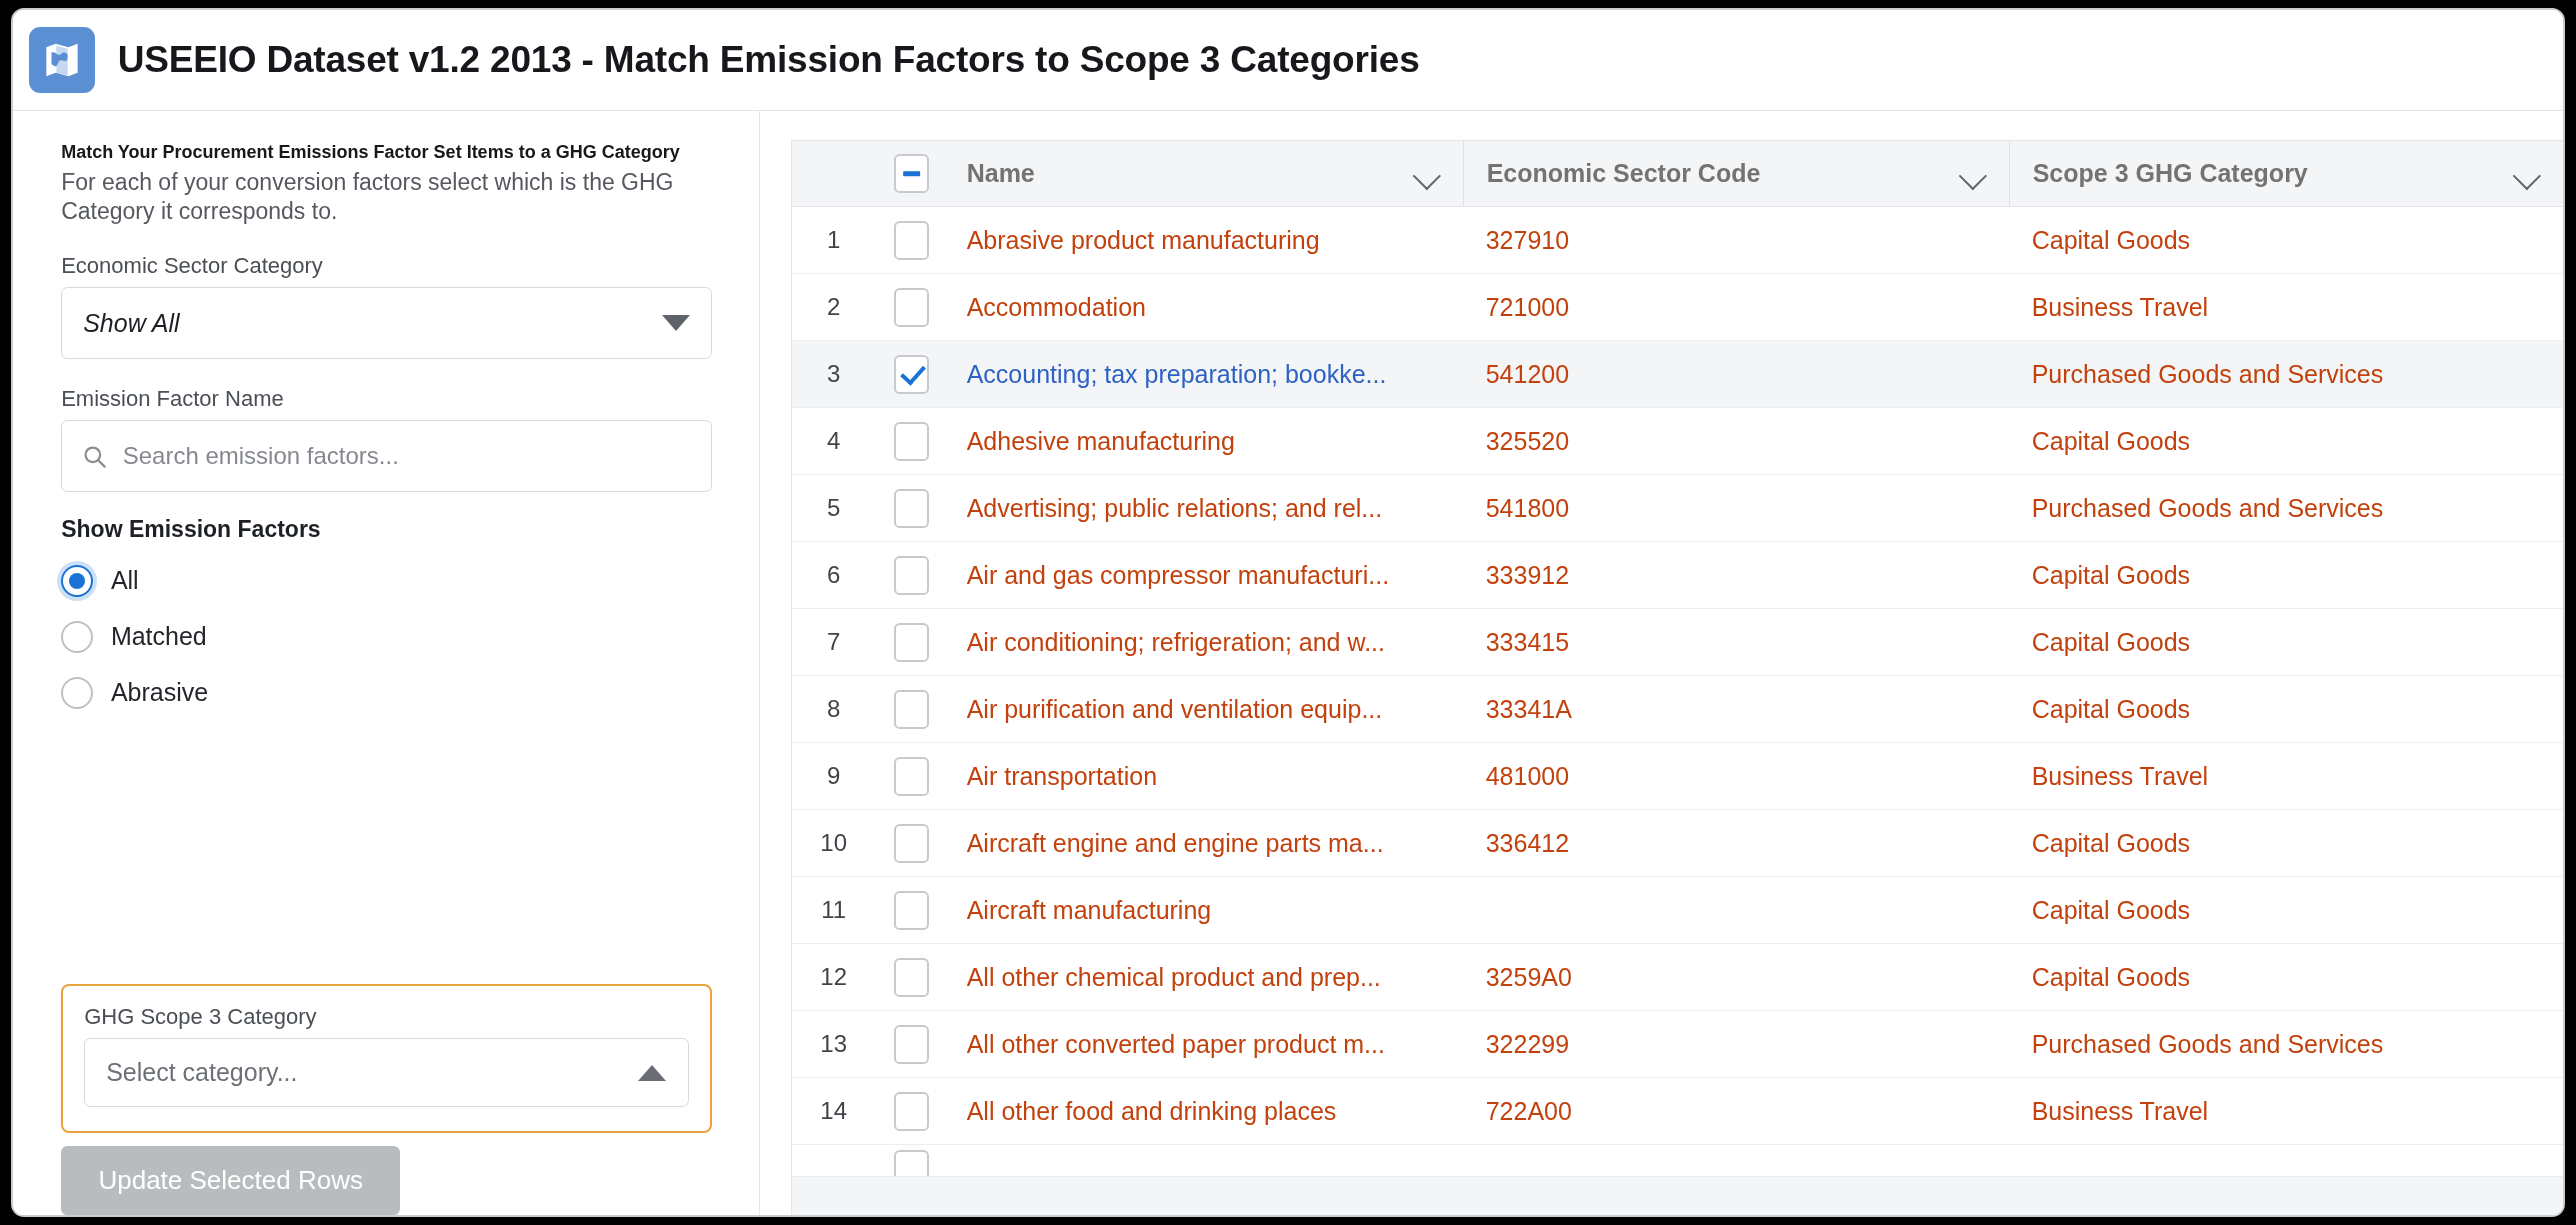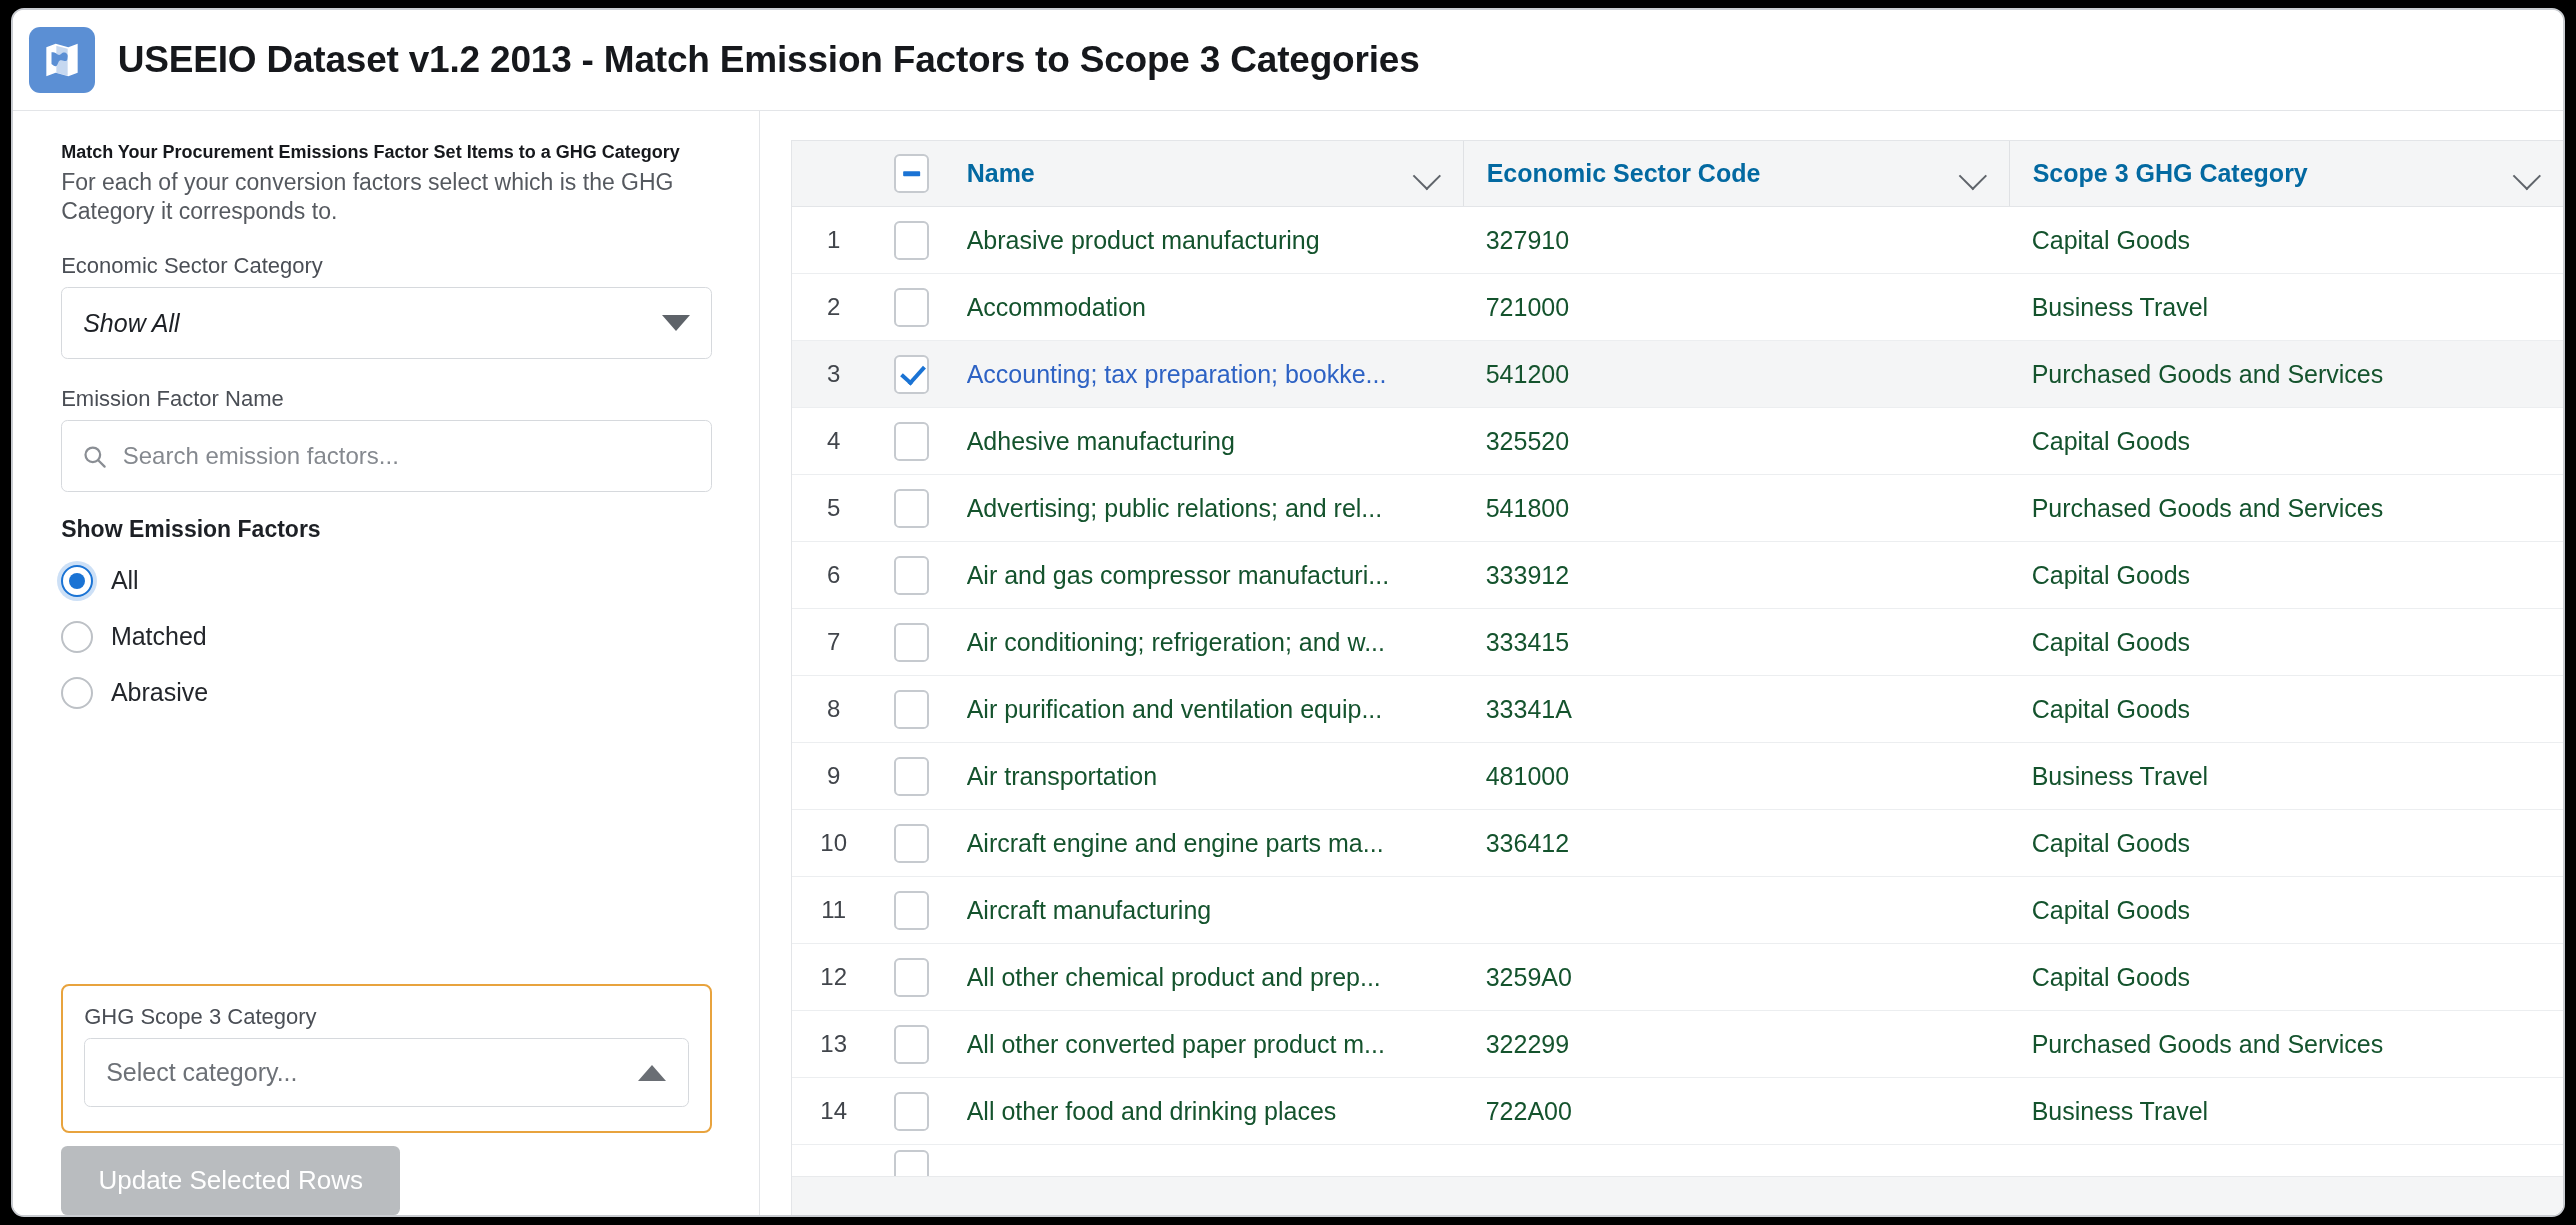--- a/index.html
+++ b/index.html
@@ -248,21 +248,21 @@
     padding-right:22.5px;
     position:relative;
   }
   .grid-header .c-code,
   .grid-header .c-cat{
     border-left:1.6px solid #dfe1e4;
   }
   .th-label{
     font-size:25px;
     font-weight:bold;
-    color:#0369a1;
+    color:#737373;
     white-space:nowrap;
   }
   .chev{
     width:27px;height:27px;
     flex:0 0 27px;
     position:relative;
   }
   .chev::before{
     content:"";
     position:absolute;
@@ -285,21 +285,21 @@
     border-bottom:1.6px solid #eceef0;
     background:#fff;
   }
   .row.selected{background:#f4f5f6;}
   .row .c-idx{
     font-size:24px;
     color:#41454b;
   }
   .cell-text{
     font-size:25px;
-    color:#14532d;
+    color:#c2410c;
     white-space:nowrap;
     overflow:hidden;
     text-overflow:ellipsis;
     display:block;
     max-width:100%;
   }
   .row.selected .c-name .cell-text{color:#2d62c4;}
   
   .cbx{
     width:35px;height:39px;

